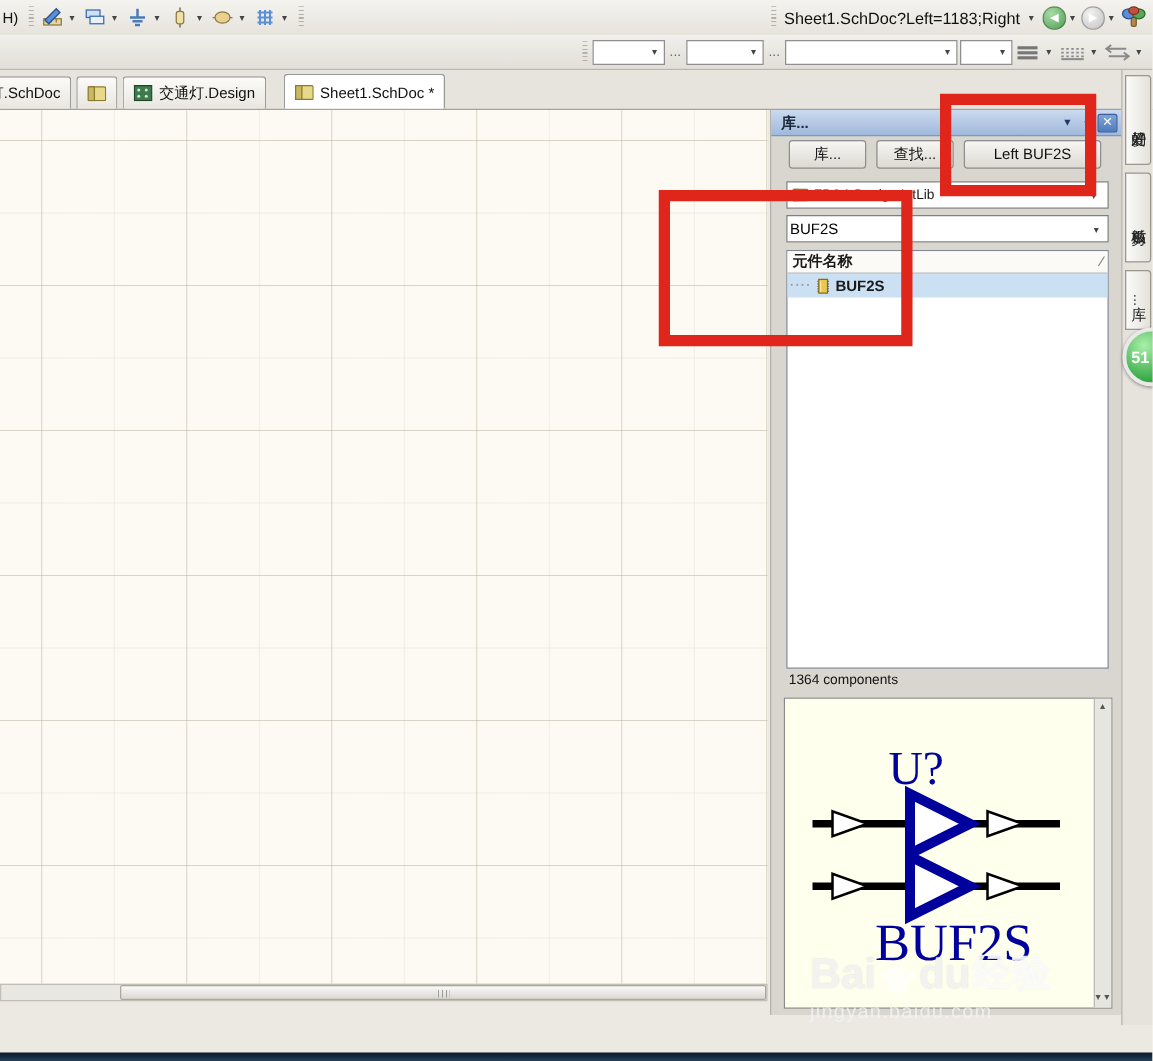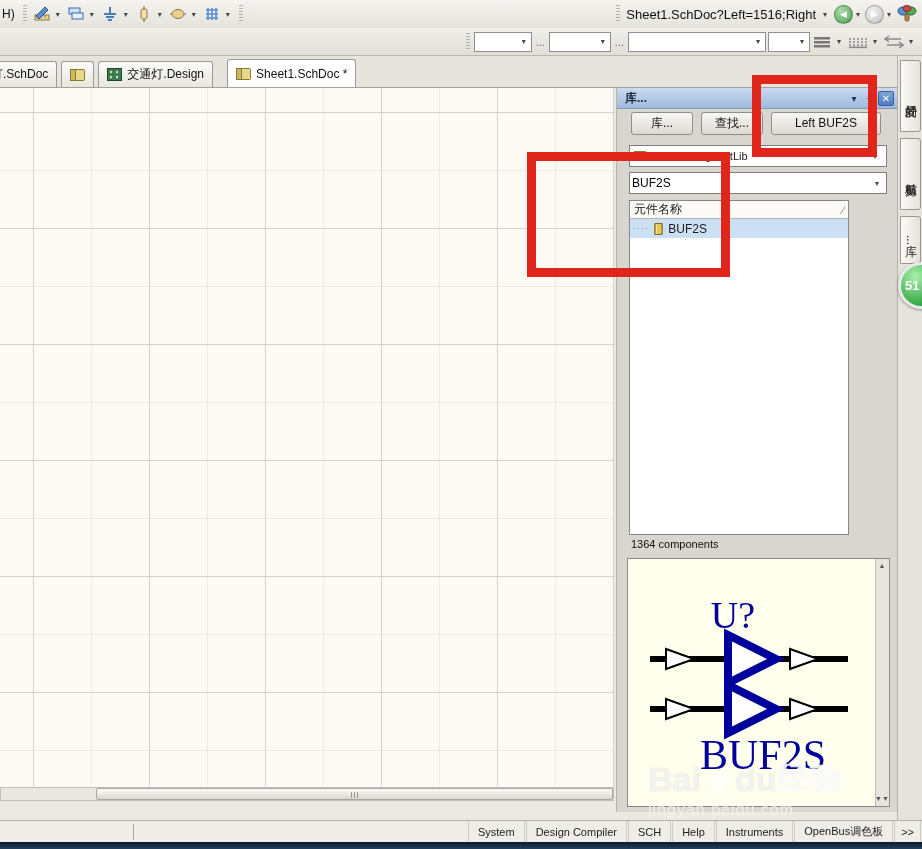--- a/index.html
+++ b/index.html
@@ -73,21 +73,21 @@
     border-radius:2px; color:#fff; font-size:10px; line-height:13px; text-align:center; }
   .p-buttons { position:absolute; left:0; top:24px; width:281px; height:26px; }
   .p-btn { position:absolute; top:0; height:23px; background:linear-gradient(#F7F6F3,#DDDAD3);
     border:1px solid #8e8e8e; border-radius:3px; font-size:12px; color:#111; text-align:center; line-height:21px; }
   .lib-combo { position:absolute; left:12px; top:57px; width:258px; height:22px; background:#fff;
     border:1px solid #7f7f7f; display:flex; align-items:center; padding:0 4px; gap:4px; font-size:11px; }
   .lib-combo .drop { margin-left:auto; }
   .filter-combo { position:absolute; left:12px; top:84px; width:258px; height:22px; background:#fff;
     border:1px solid #7f7f7f; display:flex; align-items:center; padding:0 2px; }
   .filter-combo input { flex:1; border:none; outline:none; font-size:12px; font-family:"Liberation Sans",sans-serif; background:transparent; }
-  .comp-list { position:absolute; left:12px; top:112px; width:220px; height:335px; background:#fff; border:1px solid #828790; }
+  .comp-list { position:absolute; left:12px; top:112px; width:258px; height:335px; background:#fff; border:1px solid #828790;font-weight:bold; }
   .list-head { height:18px; border-bottom:1px solid #b5b5b5; display:flex; align-items:center; padding:0 4px;
     font-size:12px; background:#FBFAF7; }
   .sort-ind { margin-left:auto; color:#888; font-size:11px; }
   .list-row { height:19px; display:flex; align-items:center; gap:3px; padding:0 2px; background:#CCE0F4; font-size:12px; }
   .tree-dots { color:#9a9a9a; font-size:10px; letter-spacing:1px; }
   .count-label { position:absolute; left:14px; top:450px; font-size:11px; color:#111; }
 
   
   .preview { position:absolute; left:10px; top:470px; width:263px; height:249px; background:#FFFFEE;
     border:1px solid #8a8a8a; }
@@ -198,21 +198,21 @@
         <path d="M3 5h12M3 9h12M3 13h12M5 3v12M9 3v12M13 3v12" stroke="#5B8FD6" stroke-width="1.6"></path>
       </svg>
     </div>
     <span class="drop">▾</span>
 
     <div class="grip"></div>
     <div class="tb-spacer"></div>
 
     <div class="grip"></div>
     <div class="address">
-      <span>Sheet1.SchDoc?Left=1516;Right</span>
+      <span>Sheet1.SchDoc?Left=1183;Right</span>
       <span class="drop">▾</span>
     </div>
     <div class="nav-circle nav-back">◀</div>
     <span class="drop">▾</span>
     <div class="nav-circle nav-fwd">▶</div>
     <span class="drop">▾</span>
     <div class="tool-btn" style="margin-right:4px;">
       <svg width="20" height="20" viewBox="0 0 20 20">
         <rect x="8" y="9" width="4" height="8" rx="1.5" fill="#B08850" stroke="#7a5a28"></rect>
         <ellipse cx="6" cy="7" rx="5" ry="4" fill="#5B8FD6" stroke="#2a4f8a"></ellipse>
@@ -370,32 +370,20 @@
     </div>
     <div class="v-tab" style="top:160px; height:48px;">
       <span>库...</span>
     </div>
   </div>
 
   <div class="badge">
     <span>51</span>
   </div>
 
-  <div class="statusbar">
-    <div class="sb-divider"></div>
-    <div class="sb-right">
-      <div class="sb-btn">System</div>
-      <div class="sb-btn">Design Compiler</div>
-      <div class="sb-btn">SCH</div>
-      <div class="sb-btn">Help</div>
-      <div class="sb-btn">Instruments</div>
-      <div class="sb-btn">OpenBus调色板</div>
-      <div class="sb-btn sb-more">&gt;&gt;</div>
-    </div>
-  </div>
   <div class="bottom-navy"></div>
 
   <div class="watermark">
     <div class="wm-logo">
       <span>Bai</span>
       <svg class="wm-paw" viewBox="0 0 30 30">
         <circle cx="15" cy="18" r="8" fill="rgba(255,255,255,.65)"></circle>
         <circle cx="6" cy="11" r="3.2" fill="rgba(255,255,255,.65)"></circle>
         <circle cx="12" cy="6.5" r="3.2" fill="rgba(255,255,255,.65)"></circle>
         <circle cx="19" cy="6.5" r="3.2" fill="rgba(255,255,255,.65)"></circle>

